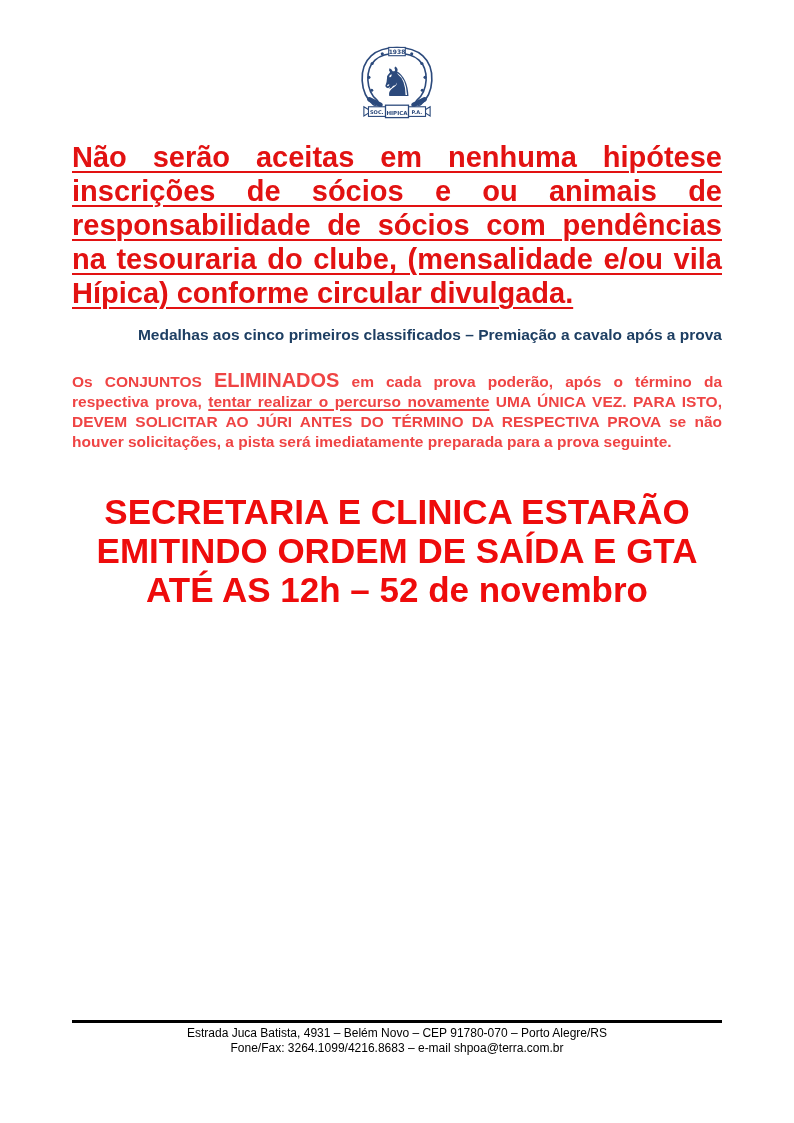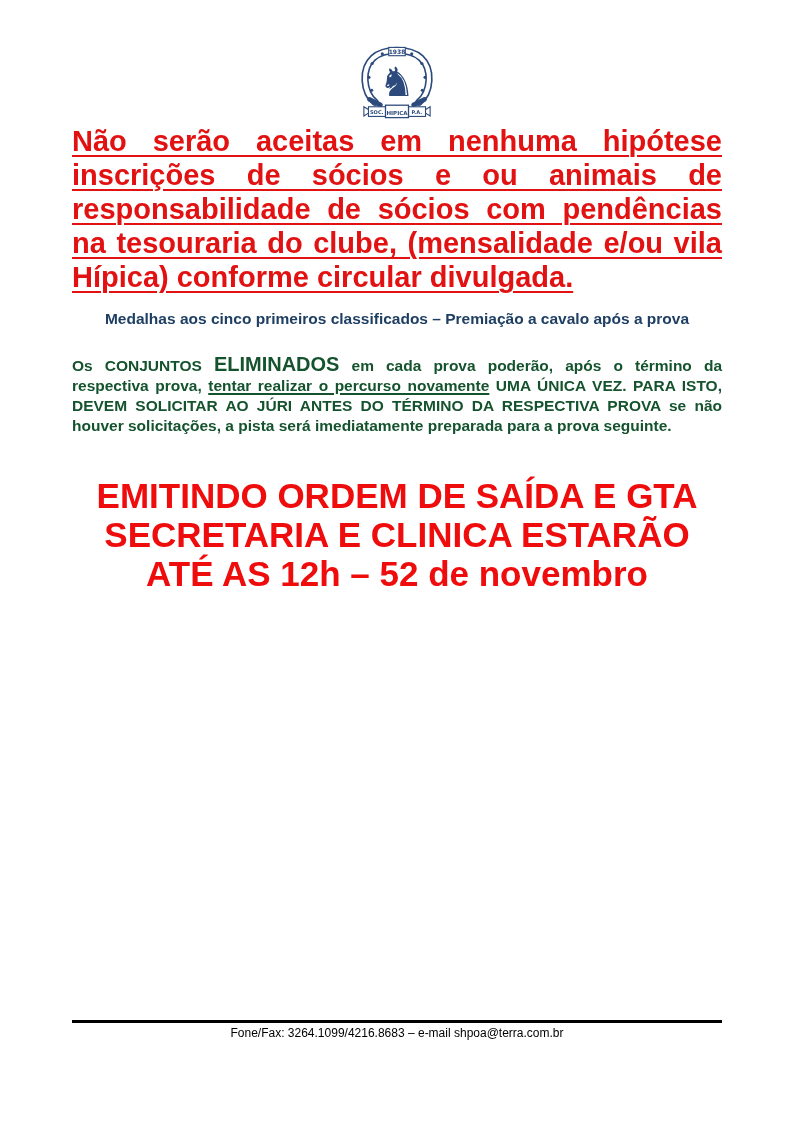--- a/index.html
+++ b/index.html
@@ -12,42 +12,43 @@
     background: #ffffff;
     overflow: hidden;
     margin: 0 auto;
   }
   .content { margin: 0 72px; width: 650px; }
 
   .logo-wrap { padding-top: 42px; text-align: center; }
   .logo-wrap svg { display: inline-block; }
 
   .notice {
+    margin-top: 16px;
     color: #e21212;
     font-weight: bold;
     font-size: 29px;
     line-height: 34px;
     text-align: justify;
     text-decoration: underline;
     text-decoration-thickness: 2px;
     text-underline-offset: 4px;
   }
 
   .medals {
     margin-top: 16px;
     color: #1e3f63;
     font-weight: bold;
     font-size: 15.5px;
     line-height: 18px;
-    text-align: center;
+    text-align: right;
   }
 
   .rules {
     margin-top: 26px;
-    color: #14532d;
+    color: #ef4444;
     font-weight: bold;
     font-size: 15.5px;
     line-height: 20px;
     text-align: justify;
   }
   .rules .emphasis { font-size: 20px; }
   .rules .uline {
     text-decoration: underline;
     text-decoration-thickness: 1.5px;
     text-underline-offset: 2px;
@@ -116,23 +117,24 @@
       </svg>
     </div>
 
     <p class="notice">Não serão aceitas em nenhuma hipótese inscrições de sócios e ou animais de responsabilidade de sócios com pendências na tesouraria do clube, (mensalidade e/ou vila Hípica) conforme circular divulgada.</p>
 
     <p class="medals">Medalhas aos cinco primeiros classificados – Premiação a cavalo após a prova</p>
 
     <p class="rules"><span>Os CONJUNTOS </span><span class="emphasis">ELIMINADOS</span><span> em cada prova poderão, após o término da respectiva prova, </span><span class="uline">tentar realizar o percurso novamente</span><span> UMA ÚNICA VEZ. PARA ISTO, DEVEM SOLICITAR AO JÚRI ANTES DO TÉRMINO DA RESPECTIVA PROVA se não houver solicitações, a pista será imediatamente preparada para a prova seguinte.</span></p>
 
     <div class="headline">
+      <div>SECRETARIA E CLINICA ESTARÃO</div>
       <div>EMITINDO ORDEM DE SAÍDA E GTA</div>
-      <div>SECRETARIA E CLINICA ESTARÃO</div>
       <div>ATÉ AS 12h – 52 de novembro</div>
     </div>
 
   </div>
 
   <div class="footer">
+    <div>Estrada Juca Batista, 4931 – Belém Novo – CEP 91780-070 – Porto Alegre/RS</div>
     <div>Fone/Fax: 3264.1099/4216.8683 – e-mail shpoa@terra.com.br</div>
   </div>
 </div>
 
 </body></html>

